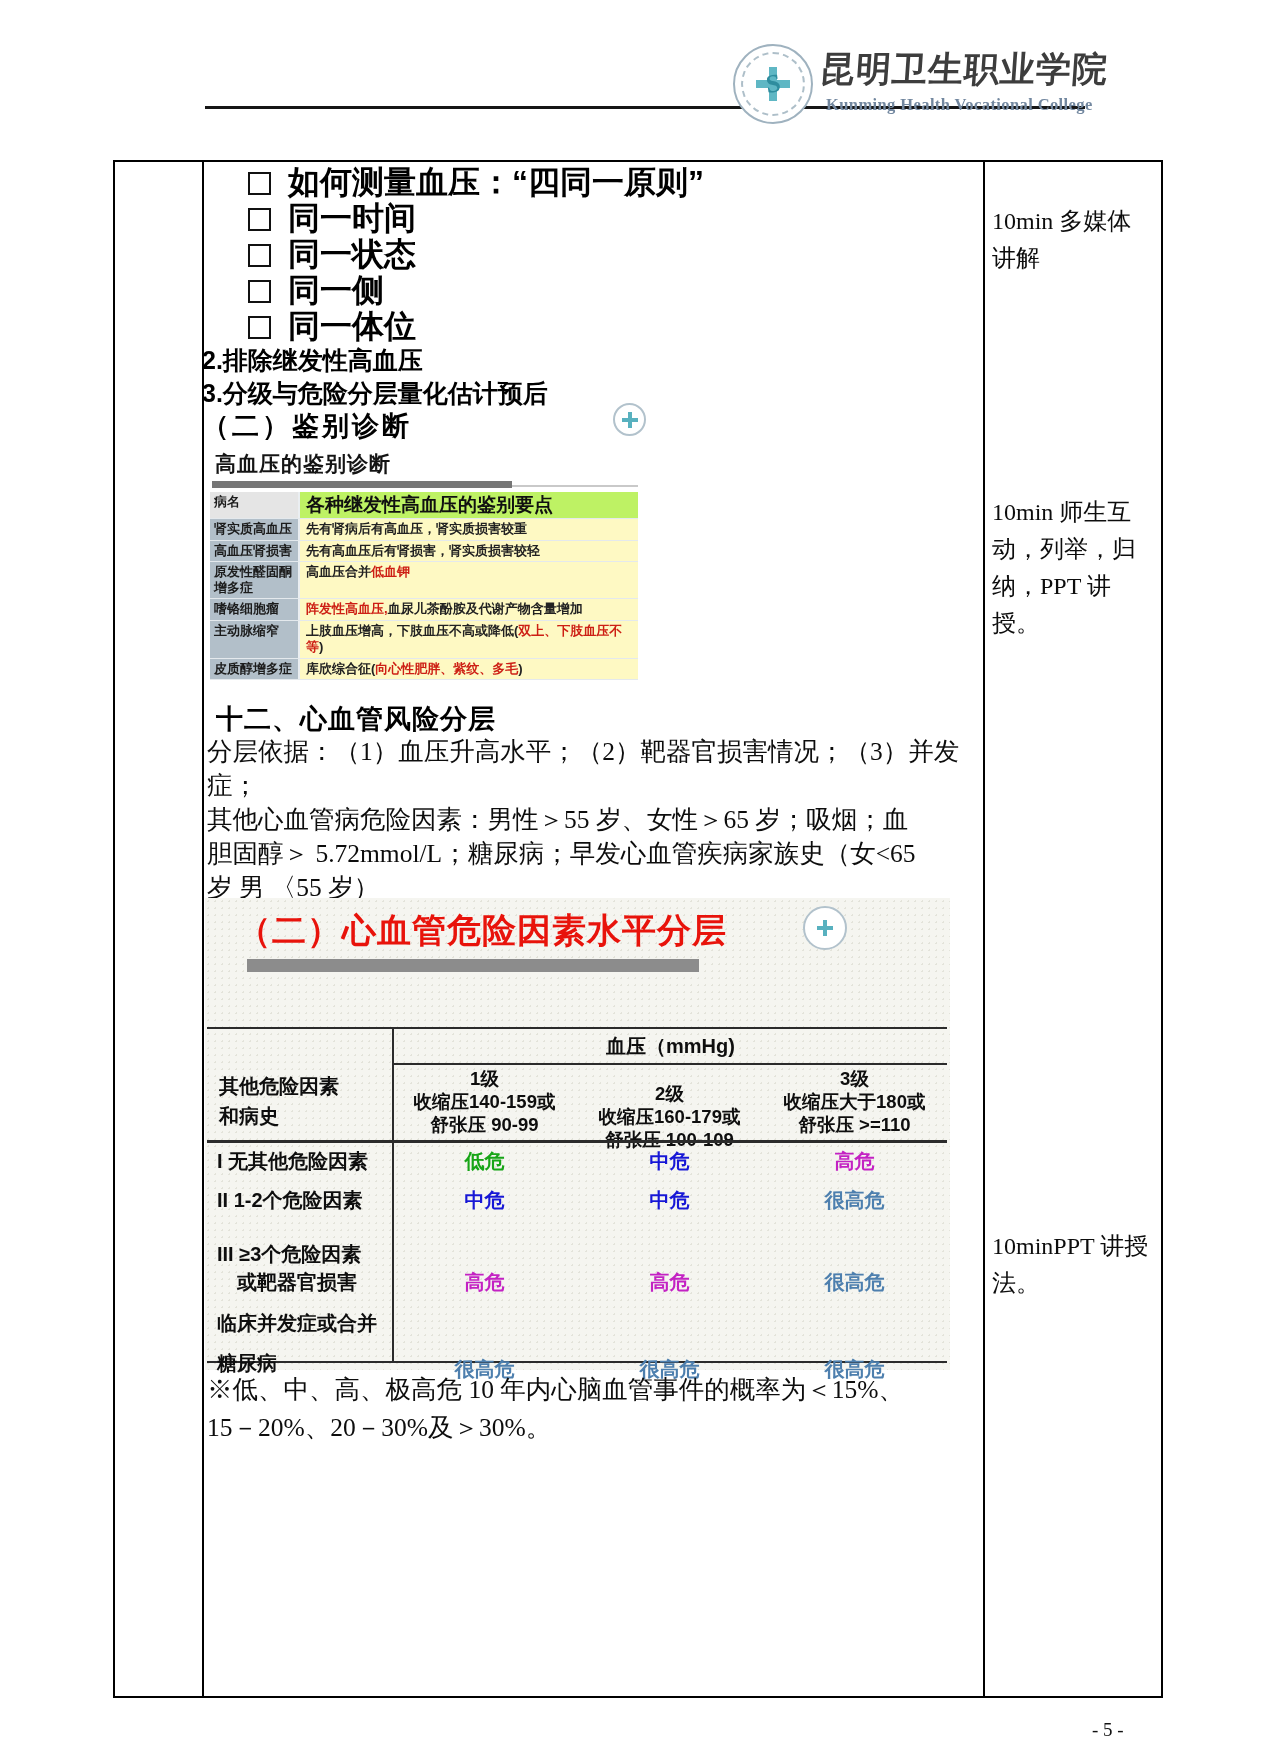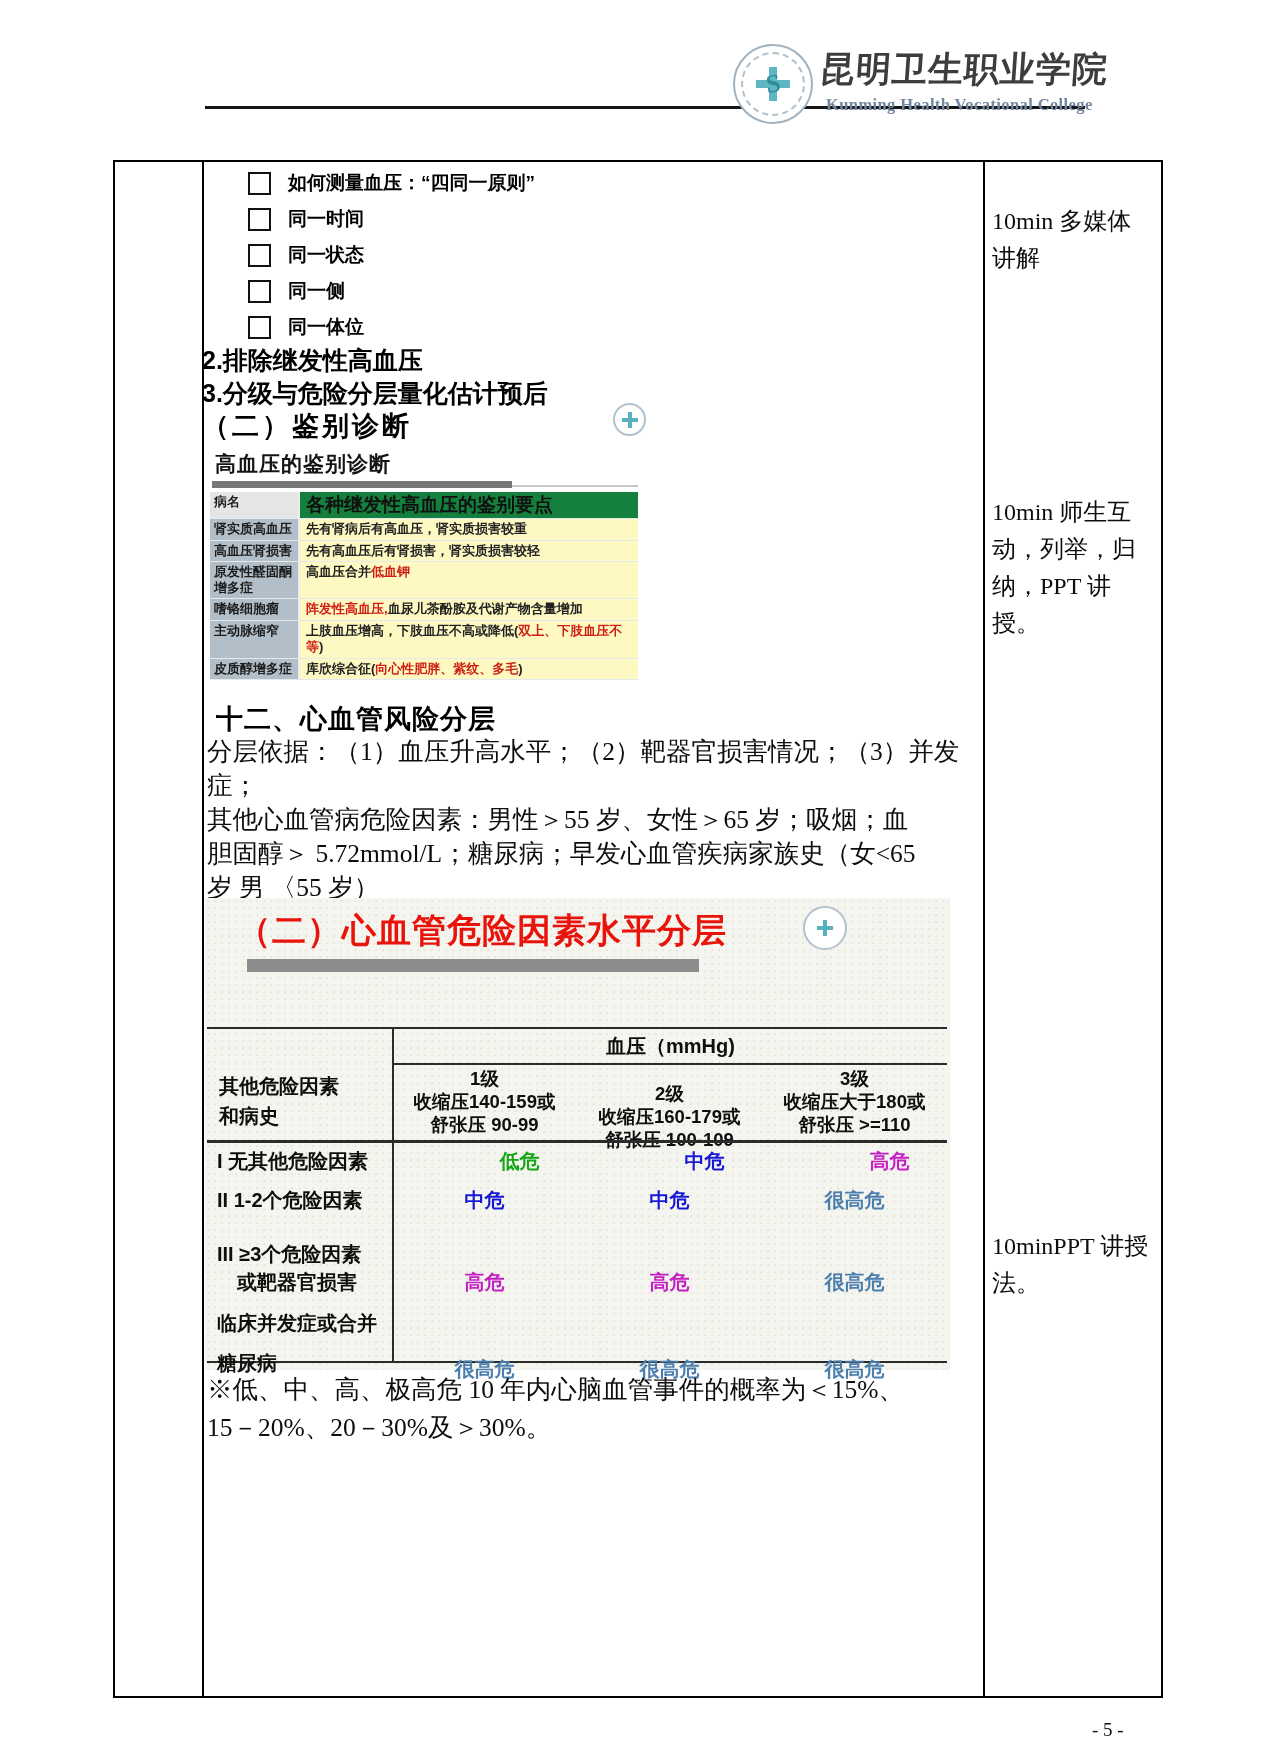--- a/index.html
+++ b/index.html
@@ -22,42 +22,42 @@
         font-family:"Liberation Serif",serif;letter-spacing:.4px;z-index:2;white-space:nowrap;}
 
   
   .tbl-outer{position:absolute;left:113px;top:160px;width:1050px;height:1538px;border:2px solid #000;box-sizing:border-box;}
   .vline{position:absolute;top:160px;height:1538px;width:2px;background:#000;}
   .v1{left:202px;} .v2{left:983px;}
 
   
   .cbx-item{position:absolute;left:248px;display:flex;align-items:center;height:34px;}
   .cbx{width:19px;height:19px;border:2.5px solid #111;margin-right:17px;flex:none;}
-  .cbx-txt{font-size:19px;font-weight:700;color:#000;white-space:nowrap;}
+  .cbx-txt{font-size:32px;font-weight:700;color:#000;white-space:nowrap;}
   .plain-item{position:absolute;left:202px;font-size:25px;font-weight:700;color:#000;white-space:nowrap;}
   .sec-head{position:absolute;left:202px;font-size:27px;font-weight:700;letter-spacing:3px;color:#000;white-space:nowrap;}
 
   
   .slide1{position:absolute;left:205px;top:400px;width:437px;height:310px;}
   .mini-logo{position:absolute;border-radius:50%;background:#fff;border:2px solid #b2c2cc;
         display:flex;align-items:center;justify-content:center;box-sizing:border-box;}
   .mini-logo .mcross{position:relative;width:16px;height:16px;}
   .mini-logo .mcross::before{content:"";position:absolute;left:6px;top:0;width:4px;height:16px;background:#58b1bf;}
   .mini-logo .mcross::after{content:"";position:absolute;left:0;top:6px;width:16px;height:4px;background:#58b1bf;}
   .s1-logo{left:408px;top:3px;width:33px;height:33px;}
   .s1-title{position:absolute;left:10px;top:50px;font-size:21px;font-weight:800;color:#141414;letter-spacing:1px;}
   .s1-bar{position:absolute;left:7px;top:81px;width:300px;height:7px;background:#767676;}
   .s1-barline{position:absolute;left:7px;top:85px;width:426px;height:2px;background:#c9c9c9;}
   .s1-table{position:absolute;left:5px;top:92px;width:428px;}
   .s1row{display:flex;border-bottom:1px solid #e4e9ed;}
   .s1label{width:90px;flex:none;background:#b2bfc9;padding:2px 4px;font-weight:700;font-size:13px;
         line-height:16px;color:#1c1c1c;border-right:2px solid #eaeef1;box-sizing:border-box;}
   .s1content{flex:1;background:#fef9c3;padding:2px 6px;font-weight:600;font-size:13px;line-height:16.5px;color:#222;}
   .s1head .s1label{background:#e5e5e5;}
-  .s1head .s1content{background:#15803d;font-size:19px;line-height:22px;font-weight:800;color:#101010;}
+  .s1head .s1content{background:#bef264;font-size:19px;line-height:22px;font-weight:800;color:#101010;}
   .seg-r{color:var(--s1red);}
   .seg-k{color:#222;}
 
   
   .head12{position:absolute;left:216px;top:701px;font-size:27px;font-weight:700;letter-spacing:1px;color:#000;white-space:nowrap;}
   .para{position:absolute;left:207px;width:782px;font-family:"Liberation Serif",serif;font-size:25.5px;
         line-height:34px;color:#0d0d0d;white-space:pre-line;}
   .p1{top:735px;} .p2{top:803px;}
 
   
@@ -205,21 +205,21 @@
       <div class="s2-colhead ch1">2级
 收缩压160-179或
 舒张压 100-109</div>
       <div class="s2-colhead ch2">3级
 收缩压大于180或
 舒张压 &gt;=110</div>
       <div class="s2-sep"></div>
       <div class="s2-rows" id="s2-rows">
           <div class="s2row s2row0">
             <div class="s2label">I  无其他危险因素</div>
-            <div class="s2val" style="color: rgb(23, 165, 23); padding-left: 35px;">低危</div>
+            <div class="s2val" style="color: rgb(23, 165, 23);">低危</div>
             <div class="s2val" style="color: rgb(23, 23, 214);">中危</div>
             <div class="s2val" style="color: rgb(195, 34, 195);">高危</div>
           </div>
           <div class="s2row s2row1">
             <div class="s2label">II  1-2个危险因素</div>
             <div class="s2val" style="color: rgb(23, 23, 214);">中危</div>
             <div class="s2val" style="color: rgb(23, 23, 214);">中危</div>
             <div class="s2val" style="color: rgb(77, 127, 174);">很高危</div>
           </div>
           <div class="s2row s2row2">

